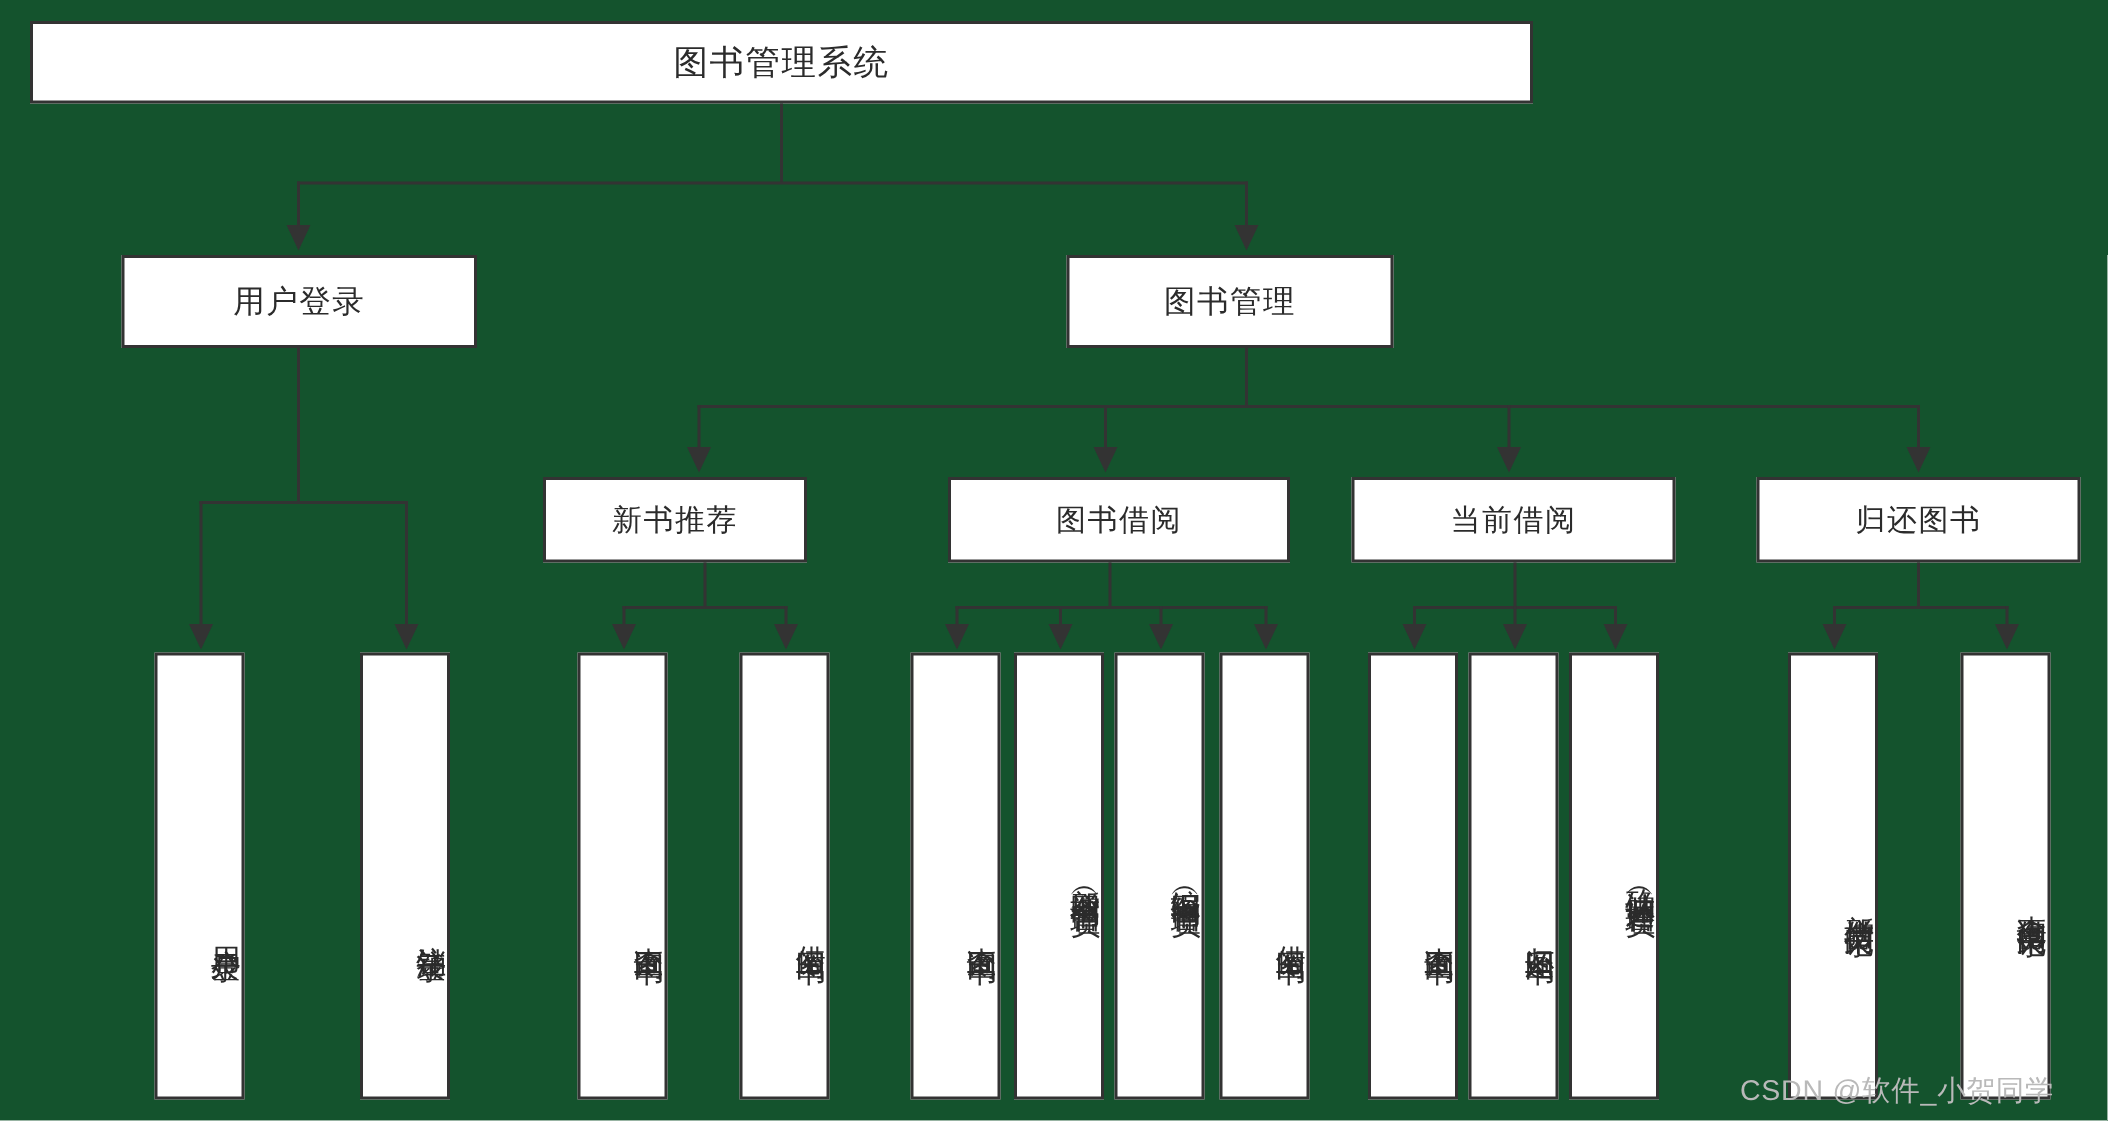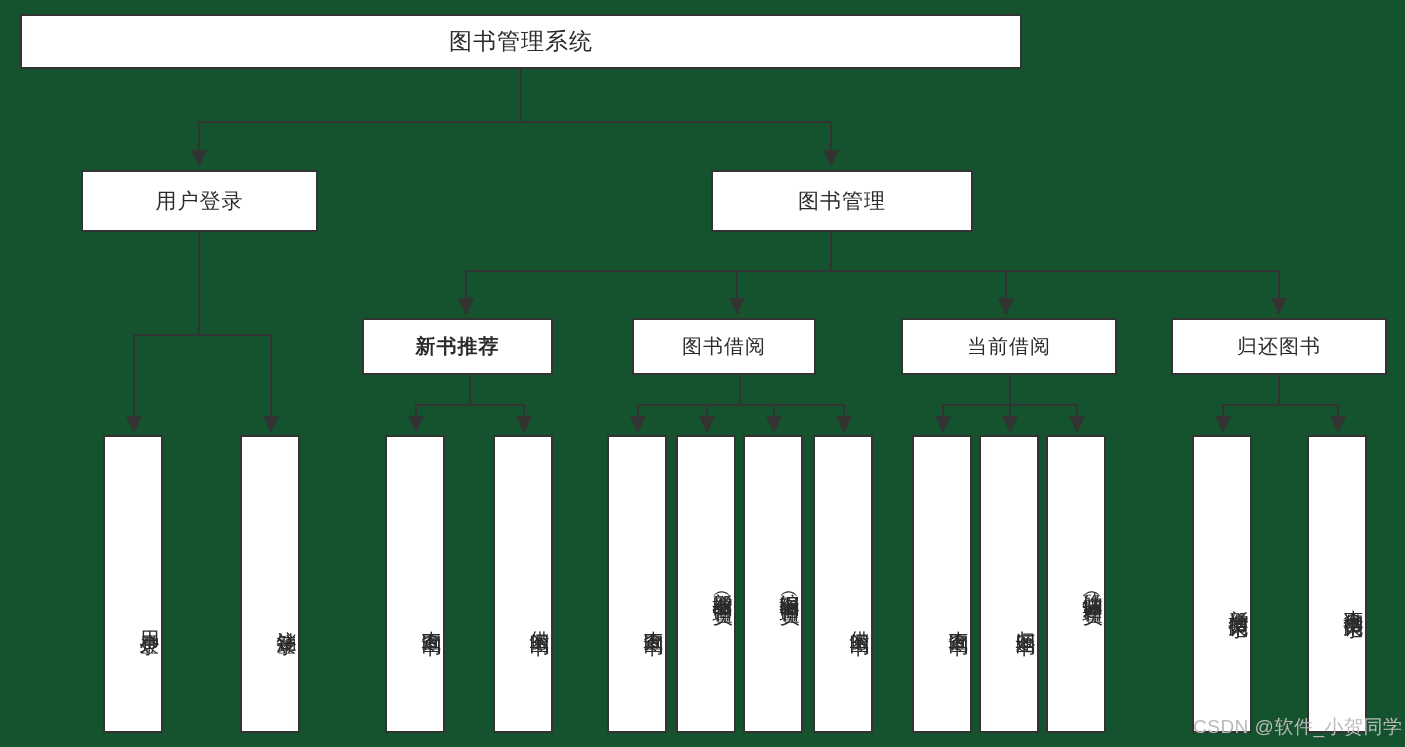--- a/index.html
+++ b/index.html
@@ -91,42 +91,42 @@
   <div class="vline" style="left:520px; top:69px; height:53px;"></div>
 
   <div class="hline" style="left:198px; top:121px; width:634px;"></div>
 
   <div class="vline" style="left:198px; top:121px; height:31px;"></div>
   <div class="arrow" style="left:191px; top:150px;"></div>
   <div class="vline" style="left:830px; top:121px; height:31px;"></div>
   <div class="arrow" style="left:823px; top:150px;"></div>
 
   <div class="node lvl2" style="left:81px; top:170px; width:237px; height:62px;">用户登录</div>
-  <div class="node lvl2" style="left:711px; top:170px; width:262px; height:62px;">图书管理</div>
+  <div class="node lvl2" style="left:711px; top:170px; width:218px; height:62px;">图书管理</div>
 
   <div class="vline" style="left:198px; top:232px; height:103px;"></div>
   <div class="hline" style="left:133px; top:334px; width:139px;"></div>
   <div class="vline" style="left:133px; top:334px; height:84px;"></div>
   <div class="arrow" style="left:126px; top:416px;"></div>
   <div class="vline" style="left:270px; top:334px; height:84px;"></div>
   <div class="arrow" style="left:263px; top:416px;"></div>
 
   <div class="vline" style="left:830px; top:232px; height:39px;"></div>
   <div class="hline" style="left:465px; top:270px; width:815px;"></div>
   <div class="vline" style="left:465px; top:270px; height:30px;"></div>
   <div class="arrow" style="left:458px; top:298px;"></div>
   <div class="vline" style="left:736px; top:270px; height:30px;"></div>
   <div class="arrow" style="left:729px; top:298px;"></div>
   <div class="vline" style="left:1005px; top:270px; height:30px;"></div>
   <div class="arrow" style="left:998px; top:298px;"></div>
   <div class="vline" style="left:1278px; top:270px; height:30px;"></div>
   <div class="arrow" style="left:1271px; top:298px;"></div>
 
-  <div class="node lvl3" style="left:362px; top:318px; width:191px; height:57px;font-weight:bold;">新书推荐</div>
-  <div class="node lvl3" style="left:632px; top:318px; width:184px; height:57px;">图书借阅</div>
+  <div class="node lvl3" style="left:362px; top:318px; width:176px; height:57px;">新书推荐</div>
+  <div class="node lvl3" style="left:632px; top:318px; width:228px; height:57px;">图书借阅</div>
   <div class="node lvl3" style="left:901px; top:318px; width:216px; height:57px;">当前借阅</div>
   <div class="node lvl3" style="left:1171px; top:318px; width:216px; height:57px;">归还图书</div>
 
   <div class="vline" style="left:469px; top:375px; height:30px;"></div>
   <div class="hline" style="left:415px; top:404px; width:110px;"></div>
   <div class="vline" style="left:415px; top:404px; height:14px;"></div>
   <div class="arrow" style="left:408px; top:416px;"></div>
   <div class="vline" style="left:523px; top:404px; height:14px;"></div>
   <div class="arrow" style="left:516px; top:416px;"></div>
 
@@ -168,15 +168,15 @@
   <div class="node leaf tall" style="left:743px; top:435px; width:60px; height:298px;">编辑图书（管理员）</div>
   <div class="node leaf" style="left:813px; top:435px; width:60px; height:298px; padding-top:70px;">借阅图书</div>
 
   <div class="node leaf" style="left:912px; top:435px; width:60px; height:298px; padding-top:70px;">查询图书</div>
   <div class="node leaf" style="left:979px; top:435px; width:60px; height:298px; padding-top:70px;">归还图书</div>
   <div class="node leaf tall" style="left:1046px; top:435px; width:60px; height:298px;">确认归还（管理员）</div>
 
   <div class="node leaf" style="left:1192px; top:435px; width:60px; height:298px; padding-top:32px;">新增借阅记录</div>
   <div class="node leaf" style="left:1307px; top:435px; width:60px; height:298px; padding-top:32px;">查询借阅记录</div>
 
-  <div class="watermark" style="left:1193px; top:714px;">CSDN @软件_小贺同学</div>
+  <div class="watermark" style="left:1160px; top:714px;">CSDN @软件_小贺同学</div>
 
 </div>
 
 </body></html>

